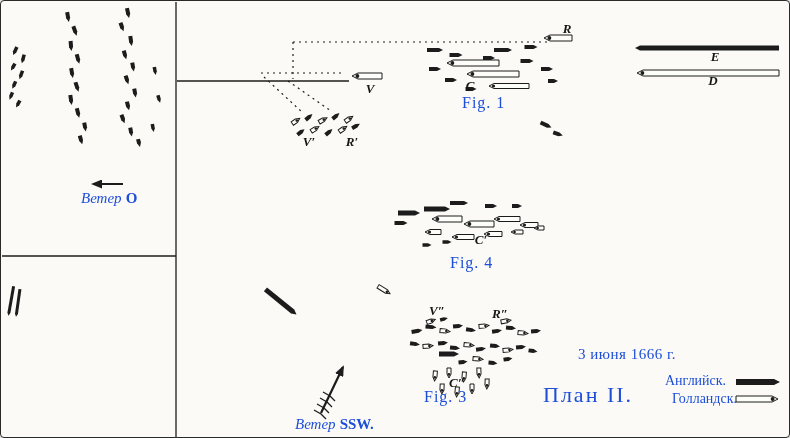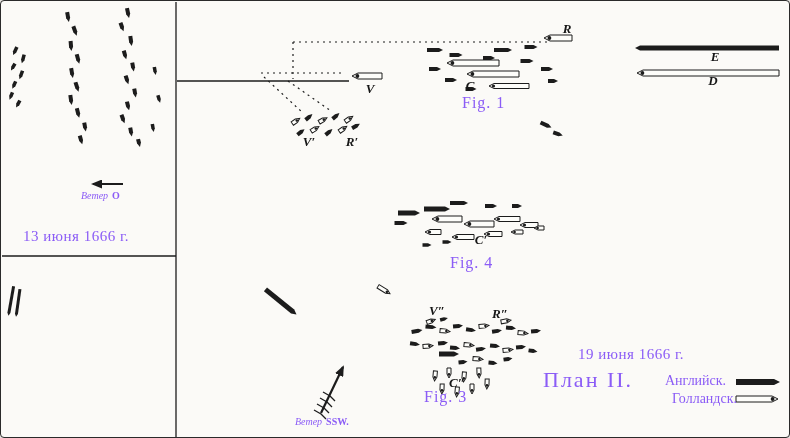--- a/index.html
+++ b/index.html
@@ -1,26 +1,26 @@
 <!DOCTYPE html>
 <html><head>
 <meta charset="utf-8">
 <style>
   html,body{margin:0;padding:0;background:#e9e7e2;font-family:"Liberation Serif","DejaVu Serif",serif;}
   .scan{position:relative;width:790px;height:438px;background:#fbfaf7;border:1.5px solid #2a2a2a;
         box-sizing:border-box;border-radius:4px;overflow:hidden;}
   .scan svg{position:absolute;left:0;top:0;}
-  .txt{position:absolute;color:#8b5cf6;white-space:nowrap;}
+  .txt{position:absolute;color:#1d4ed8;white-space:nowrap;}
   .pt-label{position:absolute;transform:translate(-50%,-50%);font:italic 13px "Liberation Serif","DejaVu Serif",serif;
             font-weight:bold;color:#161616;white-space:nowrap;}
   .caption{font-size:16px;letter-spacing:1px;}
   .date{font-size:15px;letter-spacing:0.5px;}
-  .plan-title{font-size:22px;letter-spacing:2px;}
+  .plan-title{font-size:22px;letter-spacing:2px;margin-top:15px;}
   .legend-label{font-size:14px;}
-  .wind-label{font-size:10px;}
+  .wind-label{font-size:15px;}
   .wl-word{font-style:italic;}
   .wl-dir{font-weight:bold;margin-left:4px;}
   #point-labels{position:absolute;left:0;top:0;width:100%;height:100%;pointer-events:none;}
 </style>
 </head>
 <body>
 
 <div class="scan">
 
   <svg width="790" height="438" viewBox="0 0 790 438">
@@ -464,28 +464,27 @@
       <div class="pt-label" style="left: 351px; top: 141px;">R′</div>
       <div class="pt-label" style="left: 480px; top: 239px;">C′</div>
       <div class="pt-label" style="left: 436px; top: 310px;">V″</div>
       <div class="pt-label" style="left: 499px; top: 313px;">R″</div>
       <div class="pt-label" style="left: 456px; top: 382px;">C″</div>
     </div>
 
   <div class="txt wind-label" style="left:80px;top:189px">
     <span class="wl-word">Ветер</span><span class="wl-dir">O</span>
   </div>
-  <div class="txt date" style="left:22px;top:227px">13 июня 1666 г.</div>
 
   <div class="txt caption" style="left:461px;top:93px">Fig. 1</div>
   <div class="txt caption" style="left:449px;top:253px">Fig. 4</div>
   <div class="txt caption" style="left:423px;top:387px">Fig. 3</div>
 
   <div class="txt wind-label" style="left:294px;top:415px">
     <span class="wl-word">Ветер</span><span class="wl-dir">SSW.</span>
   </div>
 
-  <div class="txt date" style="left:577px;top:345px">19 июня 1666 г.</div>
+  <div class="txt date" style="left:577px;top:345px">3 июня 1666 г.</div>
   <div class="txt plan-title" style="left:542px;top:366px">План II.</div>
   <div class="txt legend-label" style="left:664px;top:372px">Английск.</div>
   <div class="txt legend-label" style="left:671px;top:390px">Голландск.</div>
 
 </div>
 
 </body></html>

